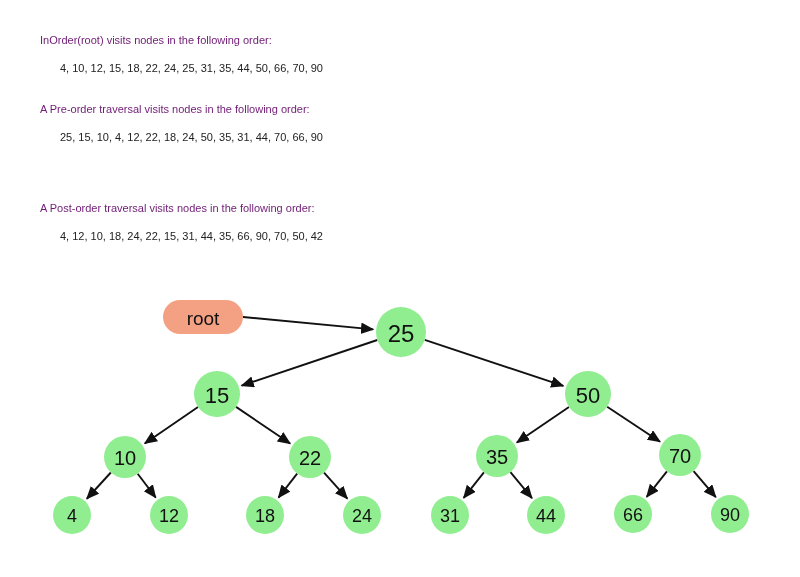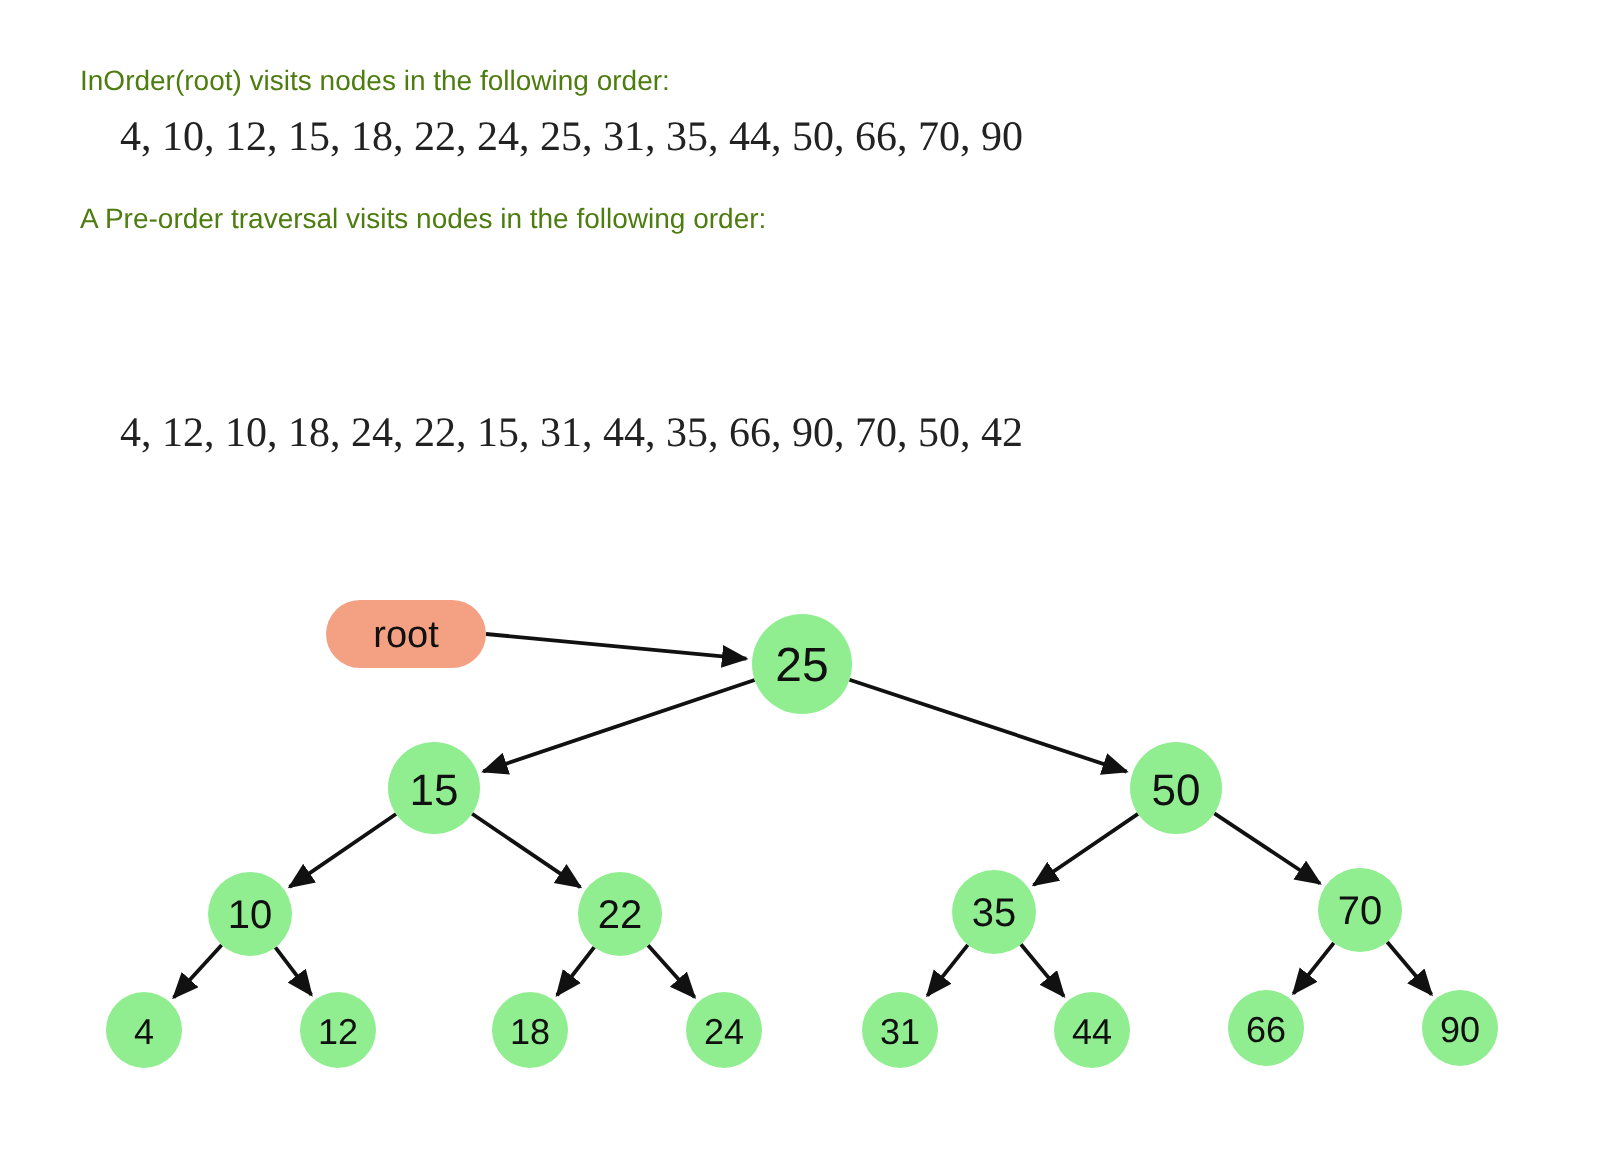--- a/index.html
+++ b/index.html
@@ -22,32 +22,31 @@
     top: 0;
     width: 800px;
   }
 
   .traversal-block {
     margin: 0;
     padding: 0;
   }
 
   .traversal-title {
-    font-size: 14px;
+    font-size: 11px;
     line-height: 20px;
-    color: #4d7c0f;
+    color: #701a75;
     white-space: pre;
   }
 
   .traversal-sequence {
-    font-size: 21px;
+    font-size: 11px;
     line-height: 20px;
     color: #222222;
     white-space: pre;
-    font-family: Liberation Serif, serif;
   }
 
   #block-0 { position: absolute; left: 40px; top: 30px; }
   #block-1 { position: absolute; left: 40px; top: 99px; }
   #block-2 { position: absolute; left: 40px; top: 198px; }
 
   .seq-indent { padding-left: 20px; display: block; margin-top: 8px; }
 
   #tree-panel {
     position: absolute;
@@ -93,23 +92,25 @@
 
 <div id="text-panel">
 
   <div class="traversal-block" id="block-0">
     <div class="traversal-title">InOrder(root) visits nodes in the following order:</div>
     <div class="traversal-sequence seq-indent">4, 10, 12, 15, 18, 22, 24, 25, 31, 35, 44, 50, 66, 70, 90</div>
   </div>
 
   <div class="traversal-block" id="block-1">
     <div class="traversal-title">A Pre-order traversal visits nodes in the following order:</div>
+    <div class="traversal-sequence seq-indent">25, 15, 10, 4, 12, 22, 18, 24, 50, 35, 31, 44, 70, 66, 90</div>
   </div>
 
   <div class="traversal-block" id="block-2">
+    <div class="traversal-title">A Post-order traversal visits nodes in the following order:</div>
     <div class="traversal-sequence seq-indent">4, 12, 10, 18, 24, 22, 15, 31, 44, 35, 66, 90, 70, 50, 42</div>
   </div>
 
 </div>
 
 <div id="tree-panel">
   <svg id="tree-svg" viewBox="0 0 800 577" xmlns="http://www.w3.org/2000/svg">
     <defs>
       <marker id="arrowhead" markerWidth="8" markerHeight="8" refX="6.4" refY="3" orient="auto" markerUnits="strokeWidth">
         <path d="M0,0 L7,3 L0,6 z" fill="#111111"></path>

